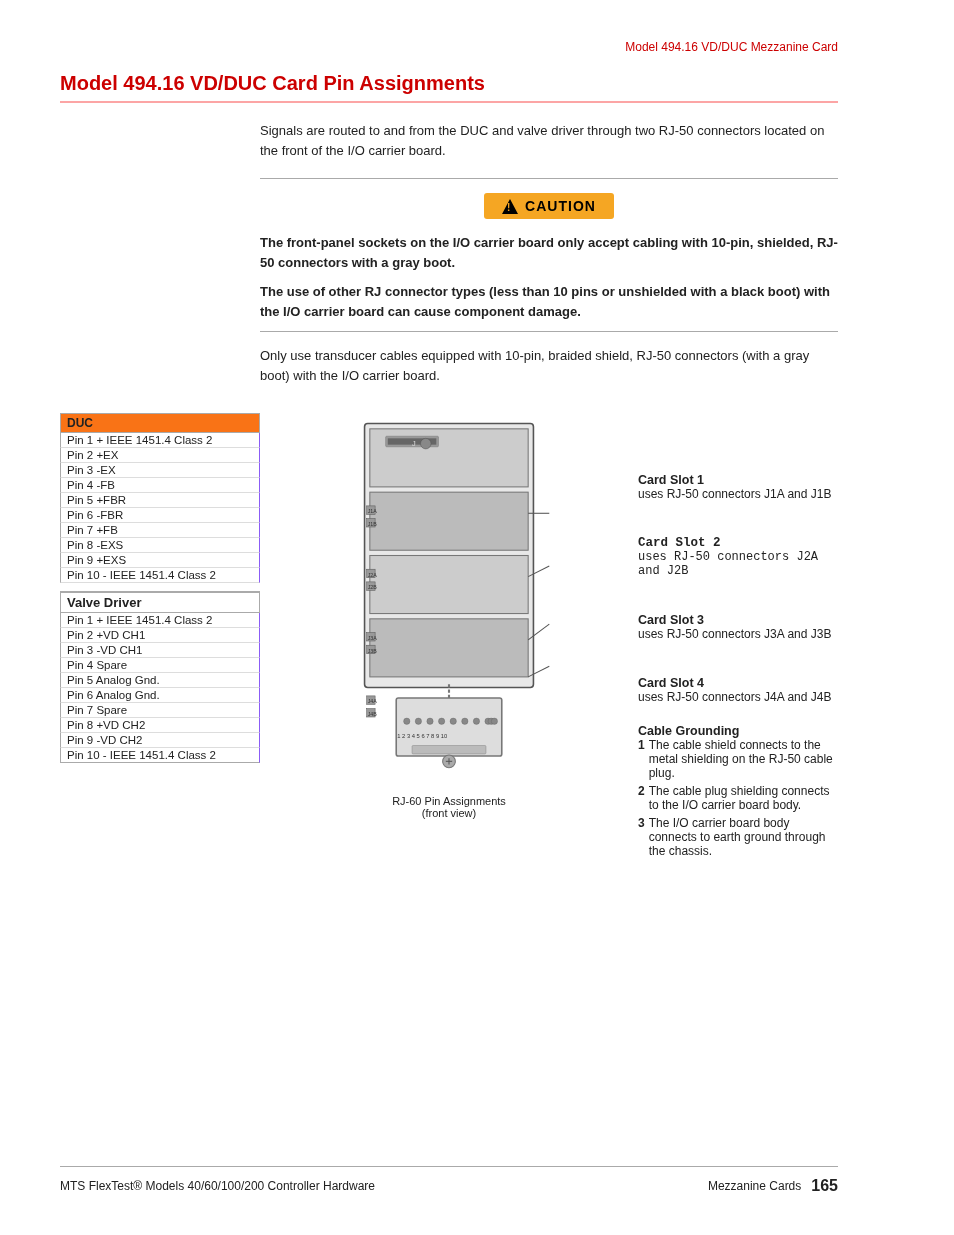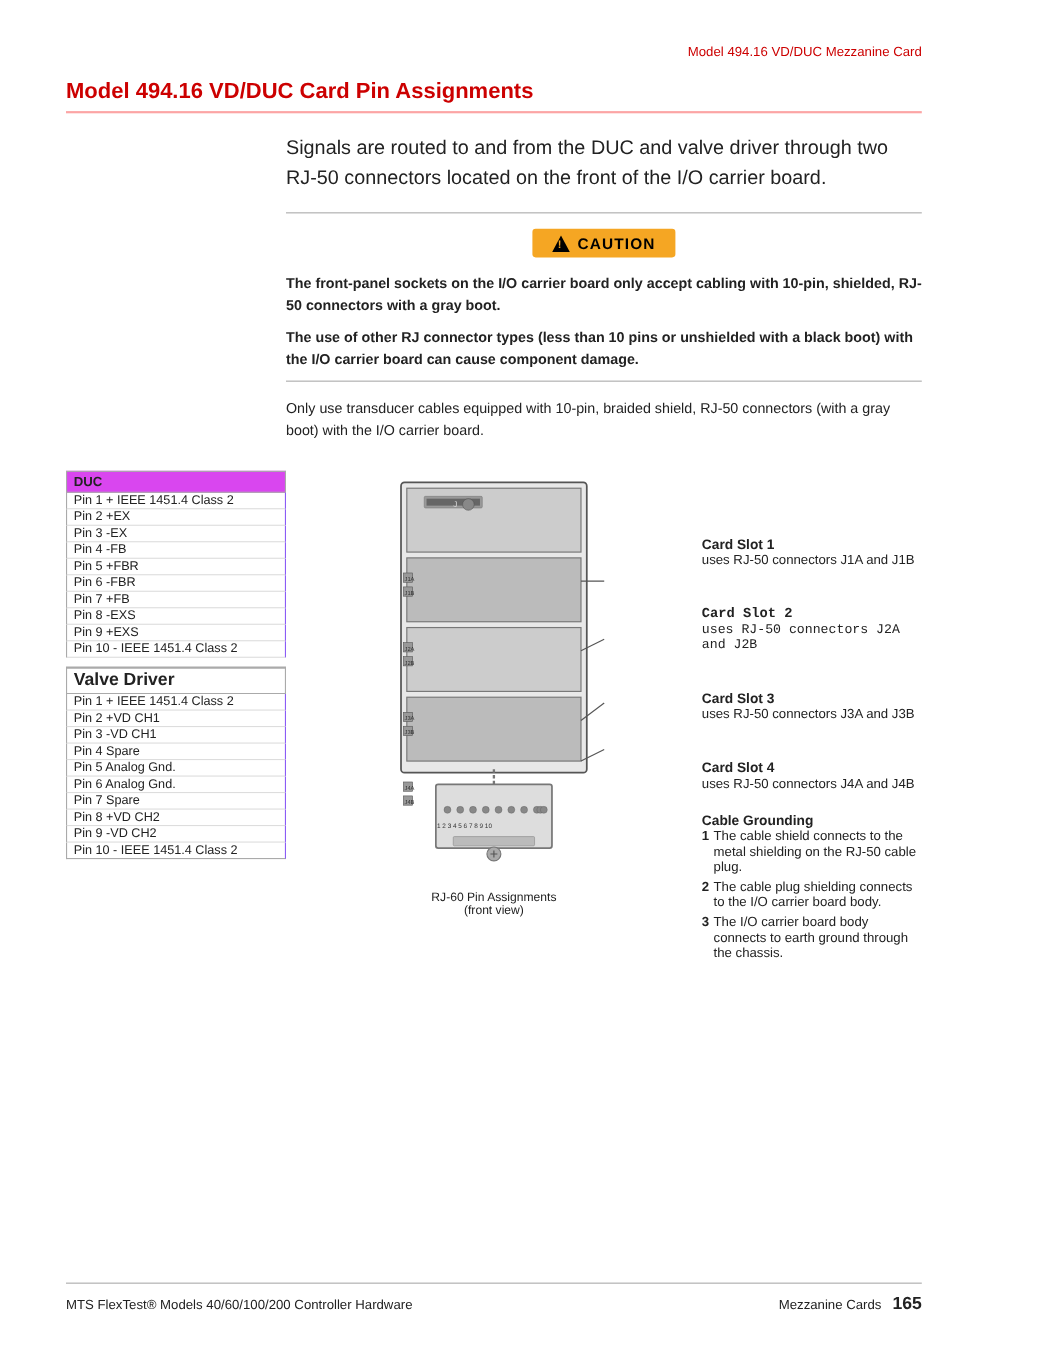--- a/index.html
+++ b/index.html
@@ -29,21 +29,21 @@
       color: #c00;
       font-size: 20px;
       font-weight: bold;
       border-bottom: 2px solid #fca5a5;
       padding-bottom: 6px;
       margin-bottom: 18px;
     }
     .intro-text {
       margin-left: 200px;
       margin-bottom: 18px;
-      font-size: 18px;
+      font-size: 13px;
       line-height: 1.5;
     }
     .divider {
       border: none;
       border-top: 1px solid #aaa;
       margin-bottom: 14px;
       margin-left: 200px;
     }
     .caution-box {
       display: flex;
@@ -89,21 +89,21 @@
       flex-direction: row;
       margin-top: 4px;
       gap: 0px;
     }
     .duc-table {
       width: 200px;
       flex-shrink: 0;
       font-size: 11.5px;
     }
     .duc-table .section-header {
-      background: #d946ef;
+      background: #f97316;
       border: 1px solid #aaa;
       padding: 2px 6px;
       font-weight: bold;
       font-size: 12px;
     }
     .duc-table .pin-row {
       border-left: 1px solid #aaa;
       border-right: 1px solid #8b5cf6;
       border-bottom: 1px solid #ddd;
       padding: 1px 6px;
@@ -112,21 +112,21 @@
     .duc-table .pin-row:last-child {
       border-bottom: 1px solid #aaa;
     }
     .duc-table .valve-header {
       background: #fff;
       border: 1px solid #aaa;
       border-top: 2px solid #aaa;
       margin-top: 8px;
       padding: 2px 6px;
       font-weight: bold;
-      font-size: 16px;
+      font-size: 13px;
     }
     .center-diagram {
       flex: 1;
       display: flex;
       flex-direction: column;
       align-items: center;
       padding: 0 10px;
     }
     .right-labels {
       width: 200px;

